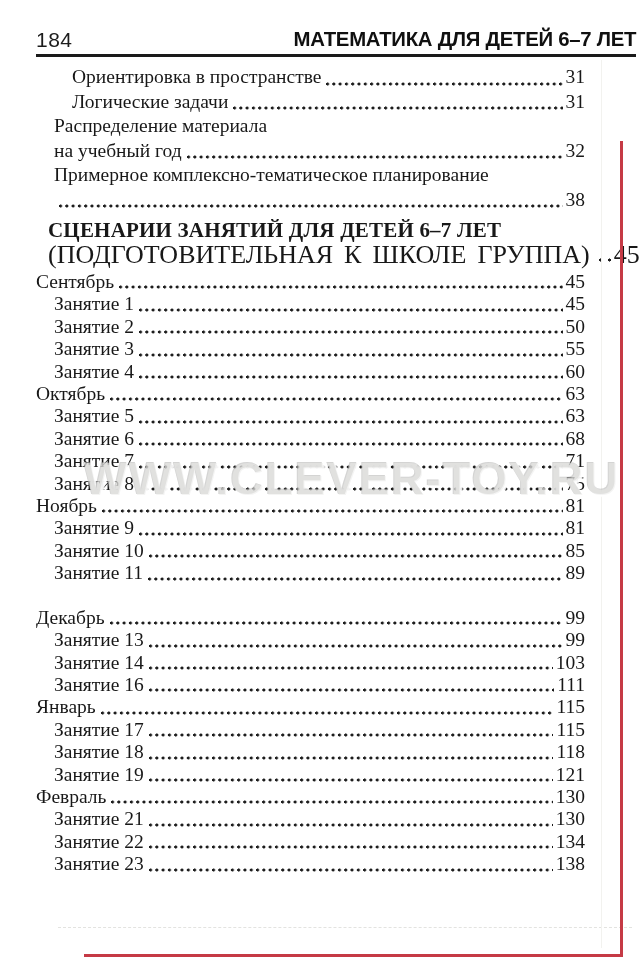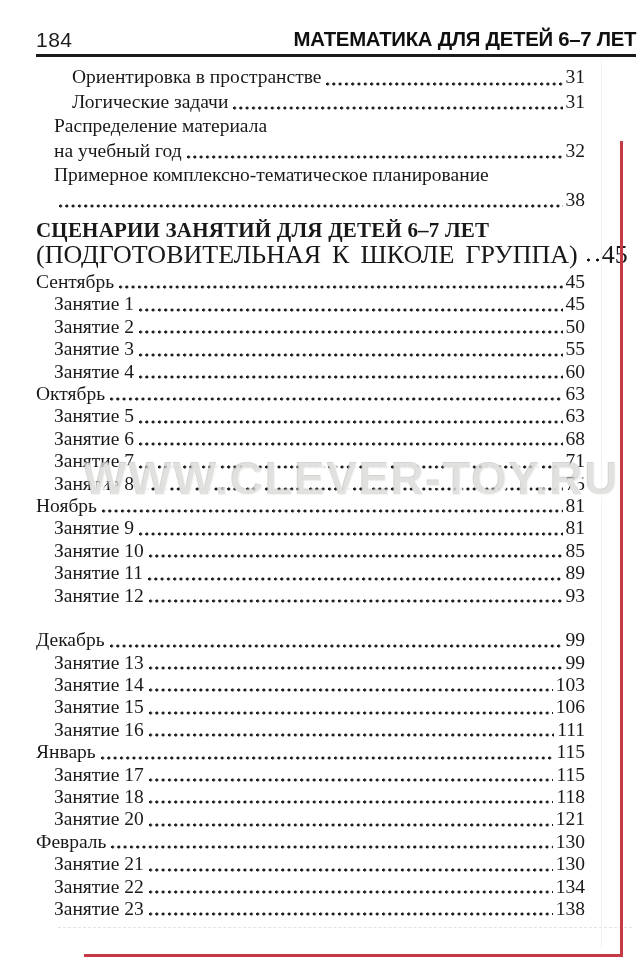--- a/index.html
+++ b/index.html
@@ -33,21 +33,21 @@
   .label { flex:0 0 auto; }
   .dots {
     flex:1 1 auto; align-self:flex-end; height:4px; min-width:12px;
     margin:0 3px 4px 5px;
     background-image:radial-gradient(circle at 1.6px 2px, #1d1d1d 1.35px, rgba(0,0,0,0) 1.75px);
     background-size:6.3px 4px; background-repeat:repeat-x; background-position:left bottom;
   }
   .dots.sparse { background-size:9px 4px; margin-left:9px; }
   .pg { flex:0 0 auto; }
 
-  .heading-block { margin:6px 0 5px; }
+  .heading-block { margin:6px 12px 5px; }
   .row.h1 { font-weight:700; font-size:21px; line-height:24.5px; letter-spacing:0.2px; }
   .row.h2 { font-size:26px; line-height:23.5px; word-spacing:4.5px; }
   .months .row.gap { margin-top:22px; }
 
   
   .watermark {
     position:absolute; left:84px; top:452px; z-index:6; pointer-events:none;
     font-family:"Liberation Sans","DejaVu Sans",sans-serif; font-weight:700;
     font-size:46px; letter-spacing:1.5px; white-space:nowrap;
     color:rgba(235,235,233,0.55);
@@ -173,67 +173,57 @@
       <div class="row lesson ind1">
         <span class="label">Занятие 10</span>
         <span class="dots"></span>
         <span class="pg">85</span>
       </div>
       <div class="row lesson ind1">
         <span class="label">Занятие 11</span>
         <span class="dots"></span>
         <span class="pg">89</span>
       </div>
-      <div class="row lesson ind1">
-        <span class="label">Занятие 12</span>
-        <span class="dots"></span>
-        <span class="pg">93</span>
-      </div>
       <div class="row month gap">
         <span class="label">Декабрь</span>
         <span class="dots"></span>
         <span class="pg">99</span>
       </div>
       <div class="row lesson ind1">
         <span class="label">Занятие 13</span>
         <span class="dots"></span>
         <span class="pg">99</span>
       </div>
       <div class="row lesson ind1">
         <span class="label">Занятие 14</span>
         <span class="dots"></span>
         <span class="pg">103</span>
       </div>
       <div class="row lesson ind1">
-        <span class="label">Занятие 15</span>
-        <span class="dots"></span>
-        <span class="pg">106</span>
-      </div>
-      <div class="row lesson ind1">
         <span class="label">Занятие 16</span>
         <span class="dots"></span>
         <span class="pg">111</span>
       </div>
       <div class="row month">
         <span class="label">Январь</span>
         <span class="dots"></span>
         <span class="pg">115</span>
       </div>
       <div class="row lesson ind1">
         <span class="label">Занятие 17</span>
         <span class="dots"></span>
         <span class="pg">115</span>
       </div>
       <div class="row lesson ind1">
         <span class="label">Занятие 18</span>
         <span class="dots"></span>
         <span class="pg">118</span>
       </div>
       <div class="row lesson ind1">
-        <span class="label">Занятие 20</span>
+        <span class="label">Занятие 19</span>
         <span class="dots"></span>
         <span class="pg">121</span>
       </div>
       <div class="row month">
         <span class="label">Февраль</span>
         <span class="dots"></span>
         <span class="pg">130</span>
       </div>
       <div class="row lesson ind1">
         <span class="label">Занятие 21</span>

